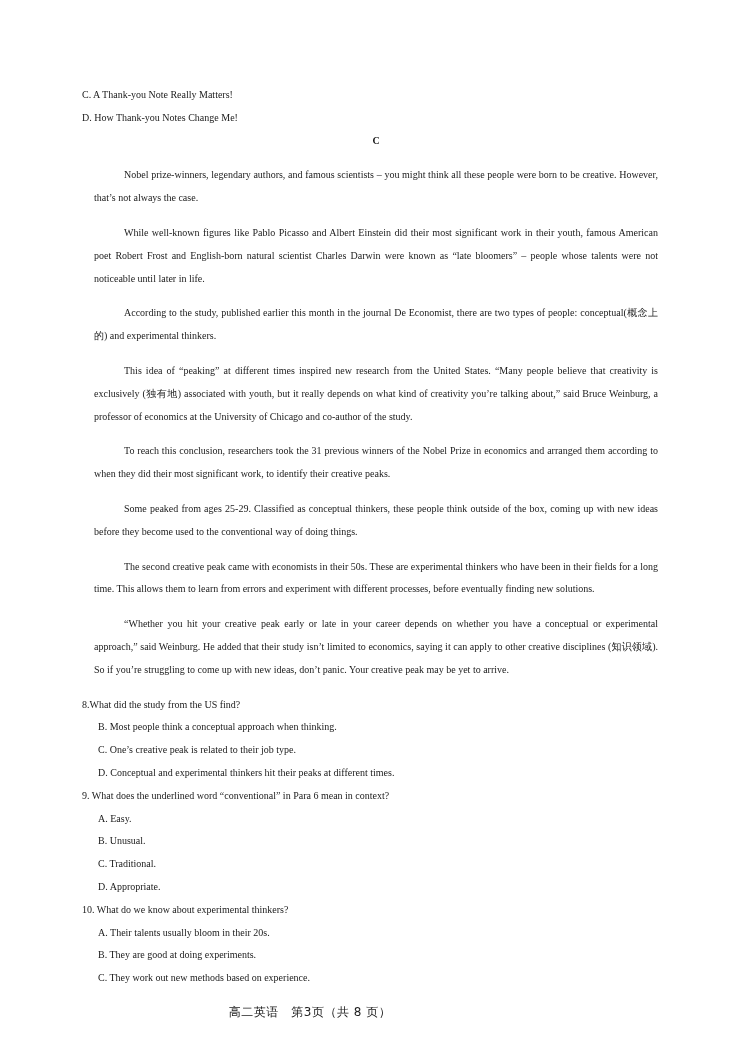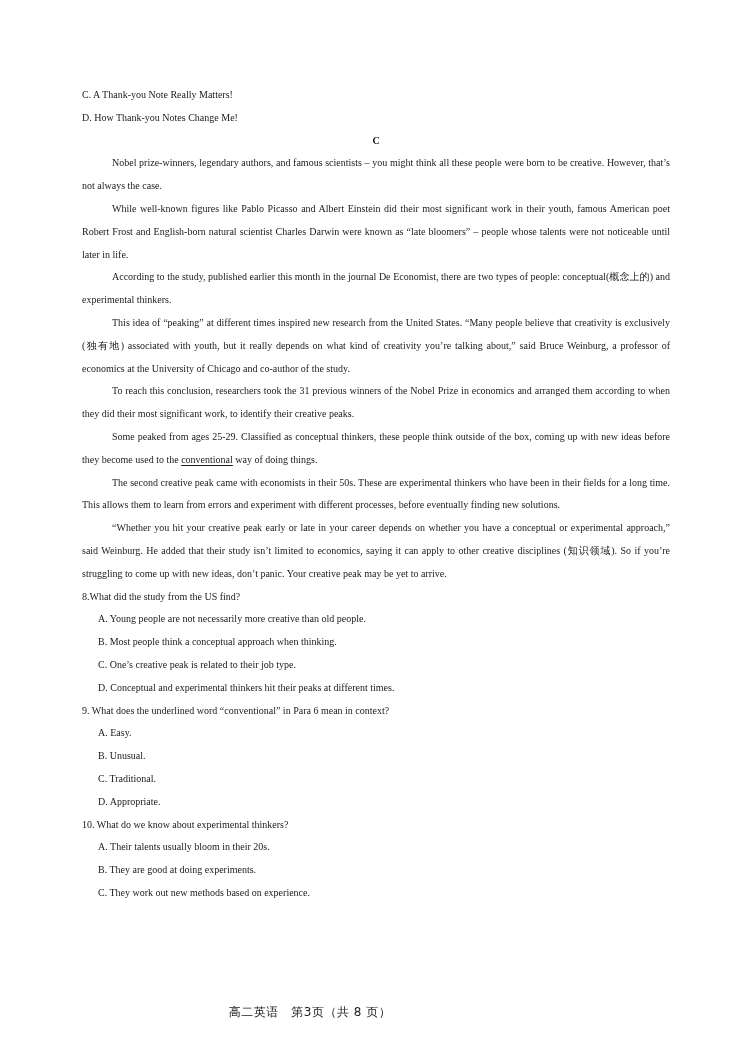--- a/index.html
+++ b/index.html
@@ -1,26 +1,26 @@
 <!DOCTYPE html>
 <html><head>
   <meta charset="utf-8">
   <style>
     html, body { margin: 0; padding: 0; background: #ffffff; }
     body { width: 752px; height: 1062px; position: relative; overflow: hidden;
       font-family: "Liberation Serif", "DejaVu Serif", serif; color: #1a1a1a; }
     .page { position: absolute; left: 82px; top: 84px; width: 588px; font-size: 10px; line-height: 22.8px; }
     .line { white-space: nowrap; }
-    p { margin: 0; text-align: justify; }
+    p { margin: 12px; text-align: justify; }
     p.para { text-indent: 30px; }
     .center { text-align: center; font-weight: bold; }
     .opt { padding-left: 16px; }
     .opts-row { display: flex; padding-left: 16px; flex-direction: column; }
     .opts-row span { display: inline-block; }
-    .u { text-decoration: underline; text-underline-offset: 2px; }
+    .u { text-underline-offset: 2px; }
     .footer { position: absolute; left: 0; width: 620px; top: 1004px; text-align: center;
       font-family: "DejaVu Sans", sans-serif; font-size: 12px; color: #222; letter-spacing: 0.5px; }
   </style>
 </head>
 <body>
 
 <div class="page">
   <div class="line">C. A Thank-you Note Really Matters!</div>
   <div class="line">D. How Thank-you Notes Change Me!</div>
   <div class="center">C</div>
@@ -28,21 +28,20 @@
   <p class="para">Nobel prize-winners, legendary authors, and famous scientists – you might think all these people were born to be creative. However, that’s not always the case.</p>
   <p class="para">While well-known figures like Pablo Picasso and Albert Einstein did their most significant work in their youth, famous American poet Robert Frost and English-born natural scientist Charles Darwin were known as “late bloomers” – people whose talents were not noticeable until later in life.</p>
   <p class="para">According to the study, published earlier this month in the journal De Economist, there are two types of people: conceptual(概念上的) and experimental thinkers.</p>
   <p class="para">This idea of “peaking” at different times inspired new research from the United States. “Many people believe that creativity is exclusively (独有地) associated with youth, but it really depends on what kind of creativity you’re talking about,” said Bruce Weinburg, a professor of economics at the University of Chicago and co-author of the study.</p>
   <p class="para">To reach this conclusion, researchers took the 31 previous winners of the Nobel Prize in economics and arranged them according to when they did their most significant work, to identify their creative peaks.</p>
   <p class="para"><span>Some peaked from ages 25-29. Classified as conceptual thinkers, these people think outside of the box, coming up with new ideas before they become used to the </span><span class="u">conventional</span><span> way of doing things.</span></p>
   <p class="para">The second creative peak came with economists in their 50s. These are experimental thinkers who have been in their fields for a long time. This allows them to learn from errors and experiment with different processes, before eventually finding new solutions.</p>
   <p class="para">“Whether you hit your creative peak early or late in your career depends on whether you have a conceptual or experimental approach,” said Weinburg. He added that their study isn’t limited to economics, saying it can apply to other creative disciplines (知识领域). So if you’re struggling to come up with new ideas, don’t panic. Your creative peak may be yet to arrive.</p>
 
   <div class="line">8.What did the study from the US find?</div>
-  <div class="line opt">A. Young people are not necessarily more creative than old people.</div>
   <div class="line opt">B. Most people think a conceptual approach when thinking.</div>
   <div class="line opt">C. One’s creative peak is related to their job type.</div>
   <div class="line opt">D. Conceptual and experimental thinkers hit their peaks at different times.</div>
 
   <div class="line">9. What does the underlined word “conventional” in Para 6 mean in context?</div>
   <div class="opts-row line">
     <span style="width:104px">A. Easy.</span>
     <span style="width:126px">B. Unusual.</span>
     <span style="width:150px">C. Traditional.</span>
     <span>D. Appropriate.</span>

